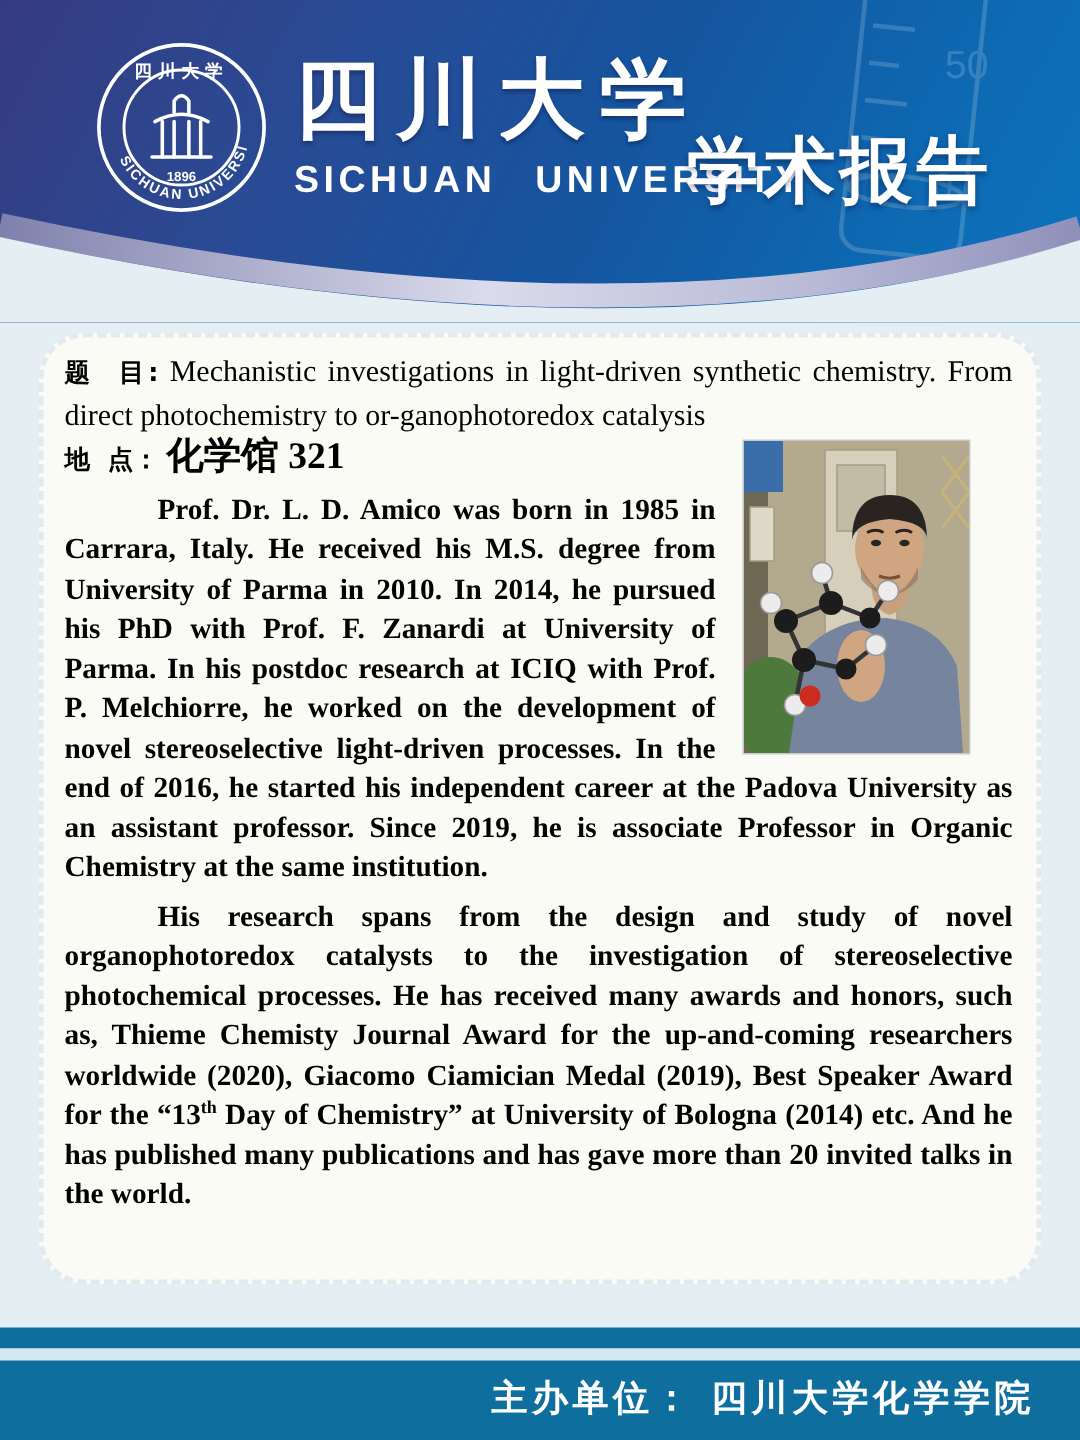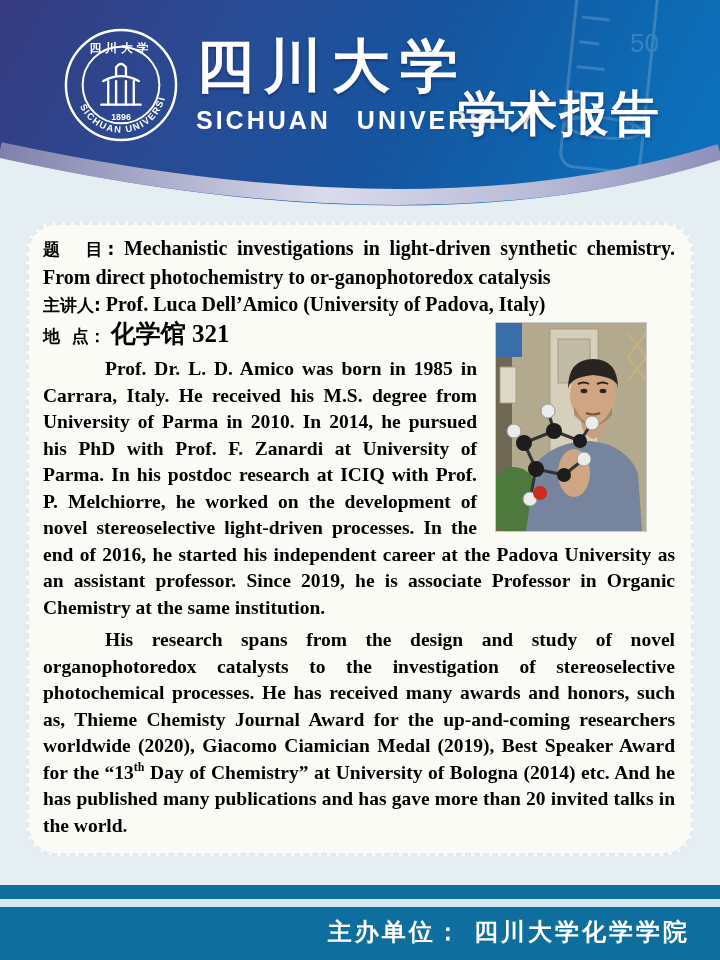--- a/index.html
+++ b/index.html
@@ -35,21 +35,21 @@
     position:absolute;left:26px;top:222px;width:668px;height:634px;
     box-sizing:border-box;background:#fbfbf6;border:3px dashed #e1eaef;
     border-radius:30px;padding:10px 16px 10px 14px;color:#000;
   }
   .info{margin:0;text-align:justify;font-size:20px;line-height:27.5px;}
   .cn-label{
     font-family:"DejaVu Sans", sans-serif;font-weight:bold;font-size:17px;
     white-space:pre-wrap;
     margin-top:33px;
   }
-  .en{font-family:"Liberation Serif", serif;font-weight:bold;}
+  .en{font-family:"Liberation Serif", serif;font-weight:normal;}
   .cjk-strong{font-family:Liberation Serif, serif;font-weight:bold;font-size:25px;}
   .photo{
     float:right;width:150px;height:208px;margin:2px 28px 6px 18px;
     border:1px solid #c9c9c9;
   }
   .bio{
     margin:6px 0 0 0;text-align:justify;font-weight:bold;
     font-size:19.5px;line-height:26.5px;text-indent:62px;
   }
   .bio sup{font-size:12px;line-height:0;margin-top:43px;}
@@ -128,24 +128,20 @@
     </svg>
   </header>
 
   <main class="content-box">
 
     <p class="info">
       <span class="cn-label">题  目:</span>
       <span class="en">Mechanistic investigations in light-driven synthetic chemistry. From direct photochemistry to or-ganophotoredox catalysis</span>
     </p>
 
-    <p class="info">
-      <span class="cn-label">主讲人:</span>
-      <span class="en">Prof. Luca Dell’Amico (University of Padova, Italy)</span>
-    </p>
 
     <svg class="photo" width="150" height="208" viewBox="0 0 150 208" preserveAspectRatio="none">
       <rect x="0" y="0" width="150" height="208" fill="#b3a98e"></rect>
       <rect x="0" y="0" width="16" height="208" fill="#6e6753"></rect>
       <rect x="0" y="0" width="26" height="34" fill="#3a6ea8"></rect>
       <rect x="4" y="44" width="16" height="36" fill="#ddd8c8" stroke="#a79c7f"></rect>
       <rect x="54" y="6" width="48" height="124" fill="#d6cfbc" stroke="#a79c7f"></rect>
       <rect x="62" y="16" width="32" height="44" fill="#c2bba6" stroke="#a79c7f"></rect>
       <g stroke="#c7b27c" stroke-width="2">
         <line x1="132" y1="10" x2="150" y2="34"></line>

